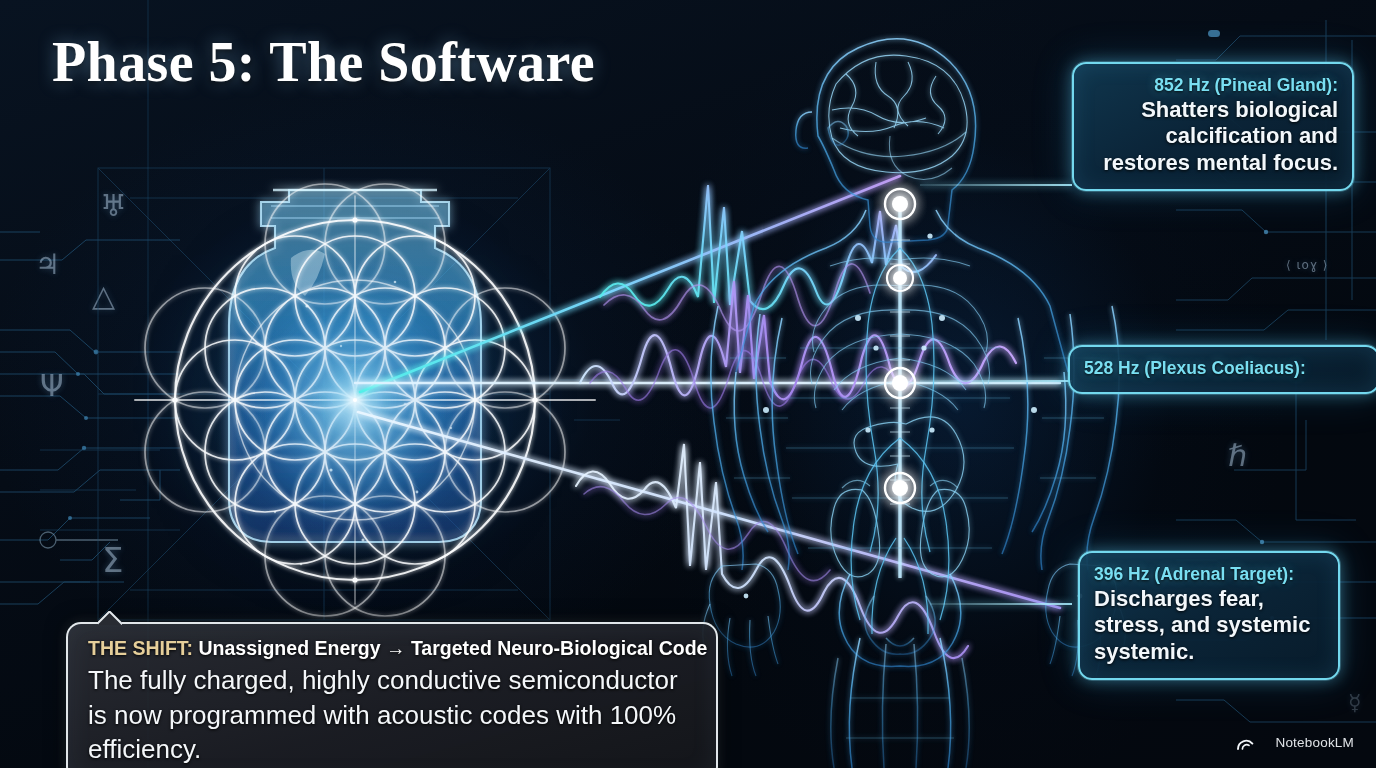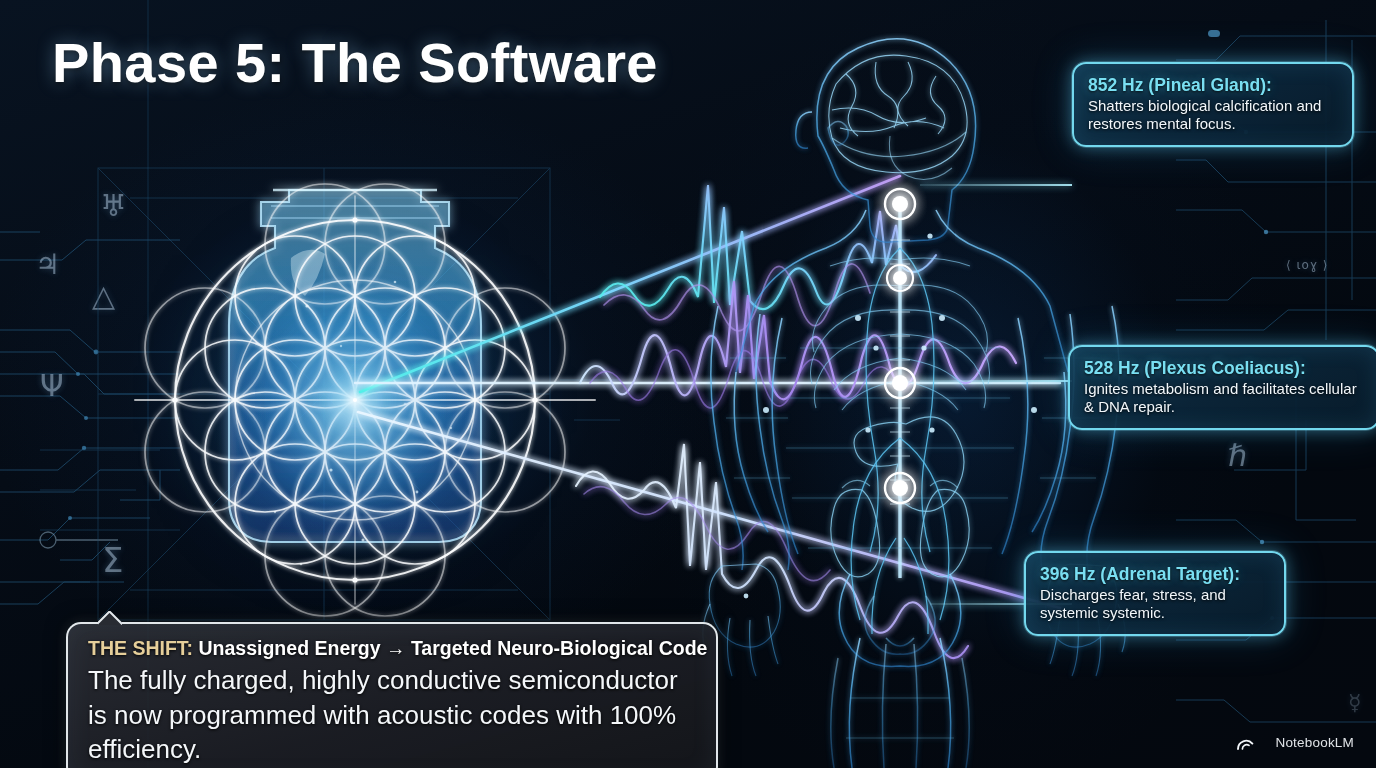--- a/index.html
+++ b/index.html
@@ -44,21 +44,21 @@
 
   
   .waves{ position:absolute; inset:0; pointer-events:none; }
 
   
   .figure{ position:absolute; left:700px; top:18px; width:430px; height:750px; }
 
   
   .title{
     position:absolute; left:52px; top:30px;
-    font-family:Liberation Sans, sans-serif;
+    font-family:Liberation Serif, serif;
     font-size:56px; font-weight:700; color:#ffffff; letter-spacing:.4px;
     text-shadow:0 0 18px rgba(150,210,255,.40), 0 2px 5px rgba(0,0,0,.85);
   }
   .subtitle{
     position:absolute; left:54px; top:106px;
     font-size:31px; font-weight:400; color:#a5e6ee; letter-spacing:.1px;
     text-shadow:0 0 14px rgba(110,215,235,.55), 0 2px 4px rgba(0,0,0,.8);
   }
 
   
@@ -72,21 +72,21 @@
       0 0 40px rgba(50,150,210,.22),
       inset 0 0 22px rgba(70,170,215,.16);
     padding:11px 14px 12px 14px;
   }
   .card .hd{
     font-size:17.5px; font-weight:700; color:#79dff2; line-height:1.18;
     text-shadow:0 1px 3px rgba(0,0,0,.85), 0 0 10px rgba(90,215,240,.45);
     margin-bottom:1px; white-space:nowrap;
   }
   .card .bd{
-    font-size:15px; font-weight:400; color:#f2f7fb; line-height:1.22;
+    font-size:22px; font-weight:700; color:#f2f7fb; line-height:1.22;
     text-shadow:0 1px 3px rgba(0,0,0,.9);
   }
 
   .lead{ position:absolute; height:2px; background:linear-gradient(90deg,rgba(150,230,250,.25),rgba(175,240,255,.92)); box-shadow:0 0 7px rgba(130,225,250,.75); }
 
   
   .shift{
     position:absolute; left:66px; top:622px; width:652px;
     border:2px solid rgba(243,248,252,.92); border-radius:15px;
     background:linear-gradient(165deg, rgba(44,47,54,.90) 0%, rgba(28,30,36,.93) 55%, rgba(20,22,27,.95) 100%);
@@ -527,31 +527,30 @@
         <circle cx="380" cy="578" r="2.4"></circle>
     </g>
   </svg>
 
   <div class="lead" style="left:920px; top:184px; width:152px;"></div>
   <div class="lead" style="left:920px; top:380px; width:152px;"></div>
   <div class="lead" style="left:930px; top:603px; width:142px;"></div>
 
   <div class="title">Phase 5: The Software</div>
 
-  <div class="card" style="left:1072px; top:62px; width:282px;">
+  <div class="card" style="left:1072px; top:62px; width:282px;text-align:right;">
     <div class="hd">852 Hz (Pineal Gland):</div>
     <div class="bd">Shatters biological calcification and restores mental focus.</div>
   </div>
 
   <div class="card" style="left:1068px; top:345px; width:312px;">
     <div class="hd">528 Hz (Plexus Coeliacus):</div>
-    <div class="bd">Ignites metabolism and facilitates cellular &amp; DNA repair.</div>
   </div>
 
-  <div class="card" style="left:1024px; top:551px; width:262px;">
+  <div class="card" style="left:1078px; top:551px; width:262px;">
     <div class="hd">396 Hz (Adrenal Target):</div>
     <div class="bd">Discharges fear, stress, and systemic systemic.</div>
   </div>
 
   <div class="shift">
     <div class="ptr"></div>
     <div class="l1">
       <span class="tag">THE SHIFT:</span>
       <span>Unassigned Energy → Targeted Neuro-Biological Code</span>
     </div>

